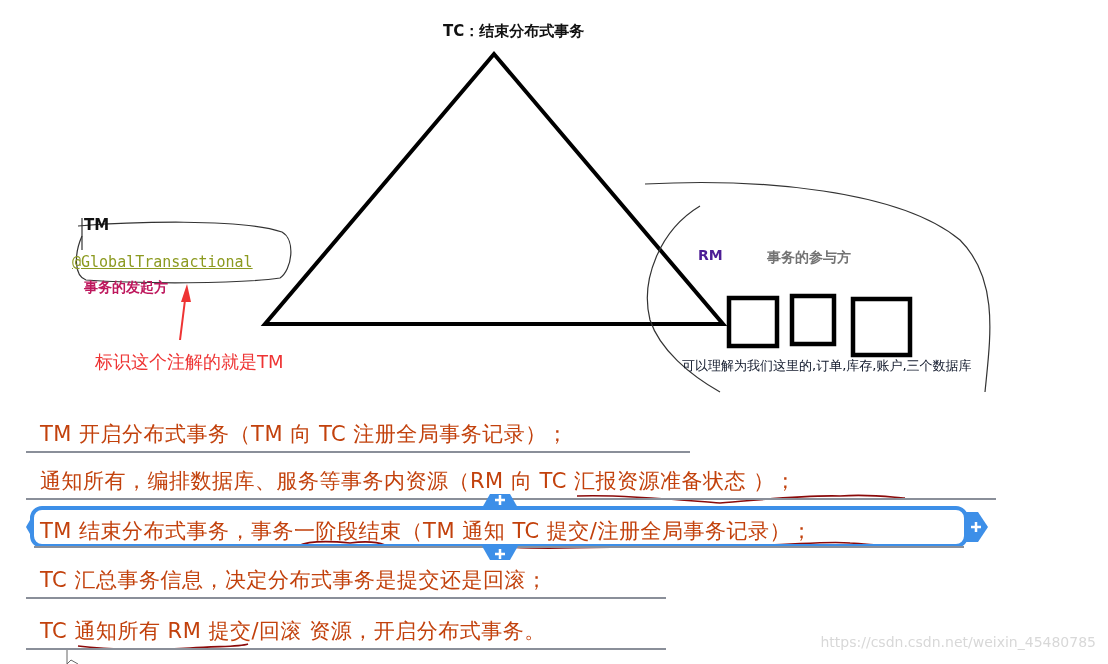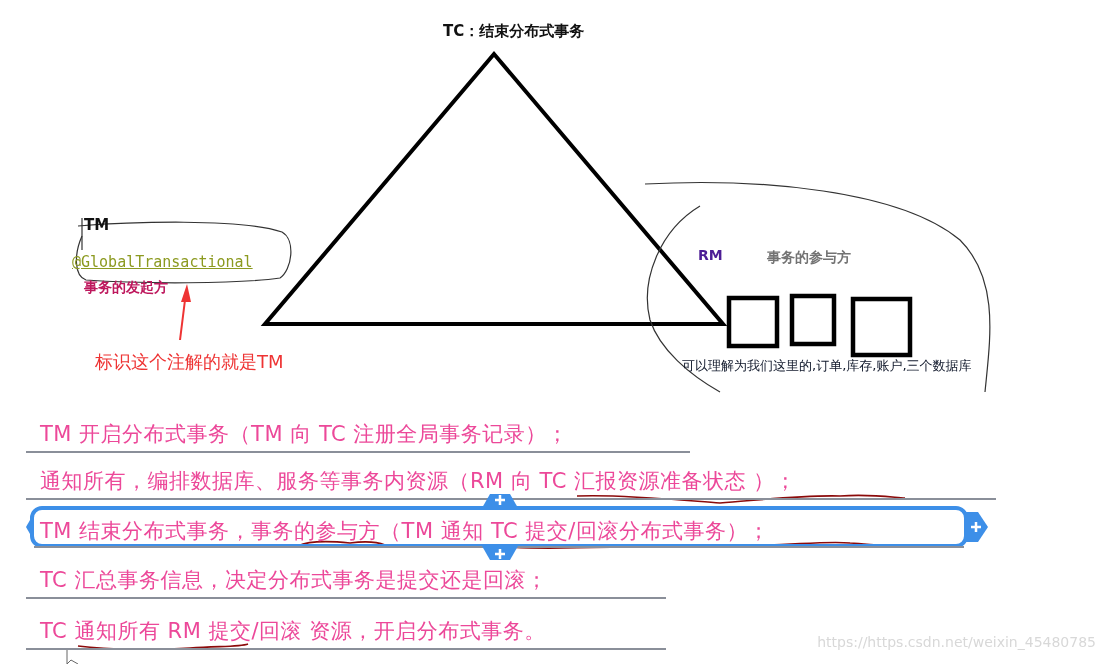--- a/index.html
+++ b/index.html
@@ -9,21 +9,21 @@
     svg.layer { position: absolute; left: 0; top: 0; }
     .tc-title { left: 443px; top: 22px; font-size: 15px; font-weight: bold; color: #111; }
     .tm-label { left: 84px; top: 216px; font-size: 15px; font-weight: bold; color: #111; }
     .tm-anno { left: 72px; top: 253px; font-size: 15px; color: #8c9a20;
                font-family: "DejaVu Sans Mono", "Liberation Mono", monospace; text-decoration: underline; }
     .tm-role { left: 84px; top: 279px; font-size: 14px; font-weight: bold; color: #be185d; }
     .tm-note { left: 95px; top: 341px; font-size: 18px; color: #ee3333; margin-top: 9px; }
     .rm-label { left: 698px; top: 247px; font-size: 14px; font-weight: bold; color: #4c1d95; }
     .rm-role { left: 767px; top: 249px; font-size: 14px; font-weight: bold; color: #737373; }
     .rm-note { left: 682px; top: 357px; font-size: 13px; color: #0f172a; }
-    .step { left: 40px; font-size: 21px; color: #ec4899; letter-spacing: 0.5px; }
+    .step { left: 40px; font-size: 21px; color: #c2410c; letter-spacing: 0.5px; }
     .rule { position: absolute; height: 1.5px; background: #8a8f99; }
     .sel-box { position: absolute; left: 30px; top: 506px; width: 938px; height: 42px;
                border: 4px solid #3d8fe8; border-radius: 12px; box-sizing: border-box; }
     .watermark { right: 12px; top: 634px; font-size: 14px; color: #d8d8d8; }
   </style>
 </head>
 <body>
 
 <svg class="layer" width="1108" height="664">
 
@@ -59,21 +59,21 @@
 <div class="abs rm-role">事务的参与方</div>
 <div class="abs rm-note">可以理解为我们这里的,订单,库存,账户,三个数据库</div>
 
 <div class="abs step" style="top:420px;">TM 开启分布式事务（TM 向 TC 注册全局事务记录）；</div>
 <div class="rule" style="left:26px; top:451px; width:664px;"></div>
 
 <div class="abs step" style="top:467px;">通知所有，编排数据库、服务等事务内资源（RM 向 TC 汇报资源准备状态 ）；</div>
 <div class="rule" style="left:26px; top:498px; width:970px;"></div>
 
 <div class="sel-box"></div>
-<div class="abs step" style="top:517px;">TM 结束分布式事务，事务的参与方（TM 通知 TC 提交/回滚分布式事务）；</div>
+<div class="abs step" style="top:517px;">TM 结束分布式事务，事务一阶段结束（TM 通知 TC 提交/注册全局事务记录）；</div>
 <div class="rule" style="left:34px; top:546px; width:930px;"></div>
 
 <svg class="layer" width="1108" height="664" style="pointer-events:none;">
   <g>
     <path d="M482,508 L490,494 L510,494 L518,508 Z" fill="#3d8fe8"></path>
     <path d="M500,495 v10 M495,500 h10" stroke="#fff" stroke-width="2.5"></path>
   </g>
   <g>
     <path d="M482,546 L518,546 L510,560 L490,560 Z" fill="#3d8fe8"></path>
     <path d="M500,549 v10 M495,554 h10" stroke="#fff" stroke-width="2.5"></path>
@@ -86,13 +86,13 @@
     <path d="M30,520 L26,527 L30,534 Z" fill="#3d8fe8"></path>
   </g>
 </svg>
 
 <div class="abs step" style="top:566px;">TC 汇总事务信息，决定分布式事务是提交还是回滚；</div>
 <div class="rule" style="left:26px; top:597px; width:640px;"></div>
 
 <div class="abs step" style="top:617px;">TC 通知所有 RM 提交/回滚 资源，开启分布式事务。</div>
 <div class="rule" style="left:26px; top:648px; width:640px;"></div>
 
-<div class="abs watermark">https://https.csdn.net/weixin_45480785</div>
+<div class="abs watermark">https://csdn.csdn.net/weixin_45480785</div>
 
 </body></html>

